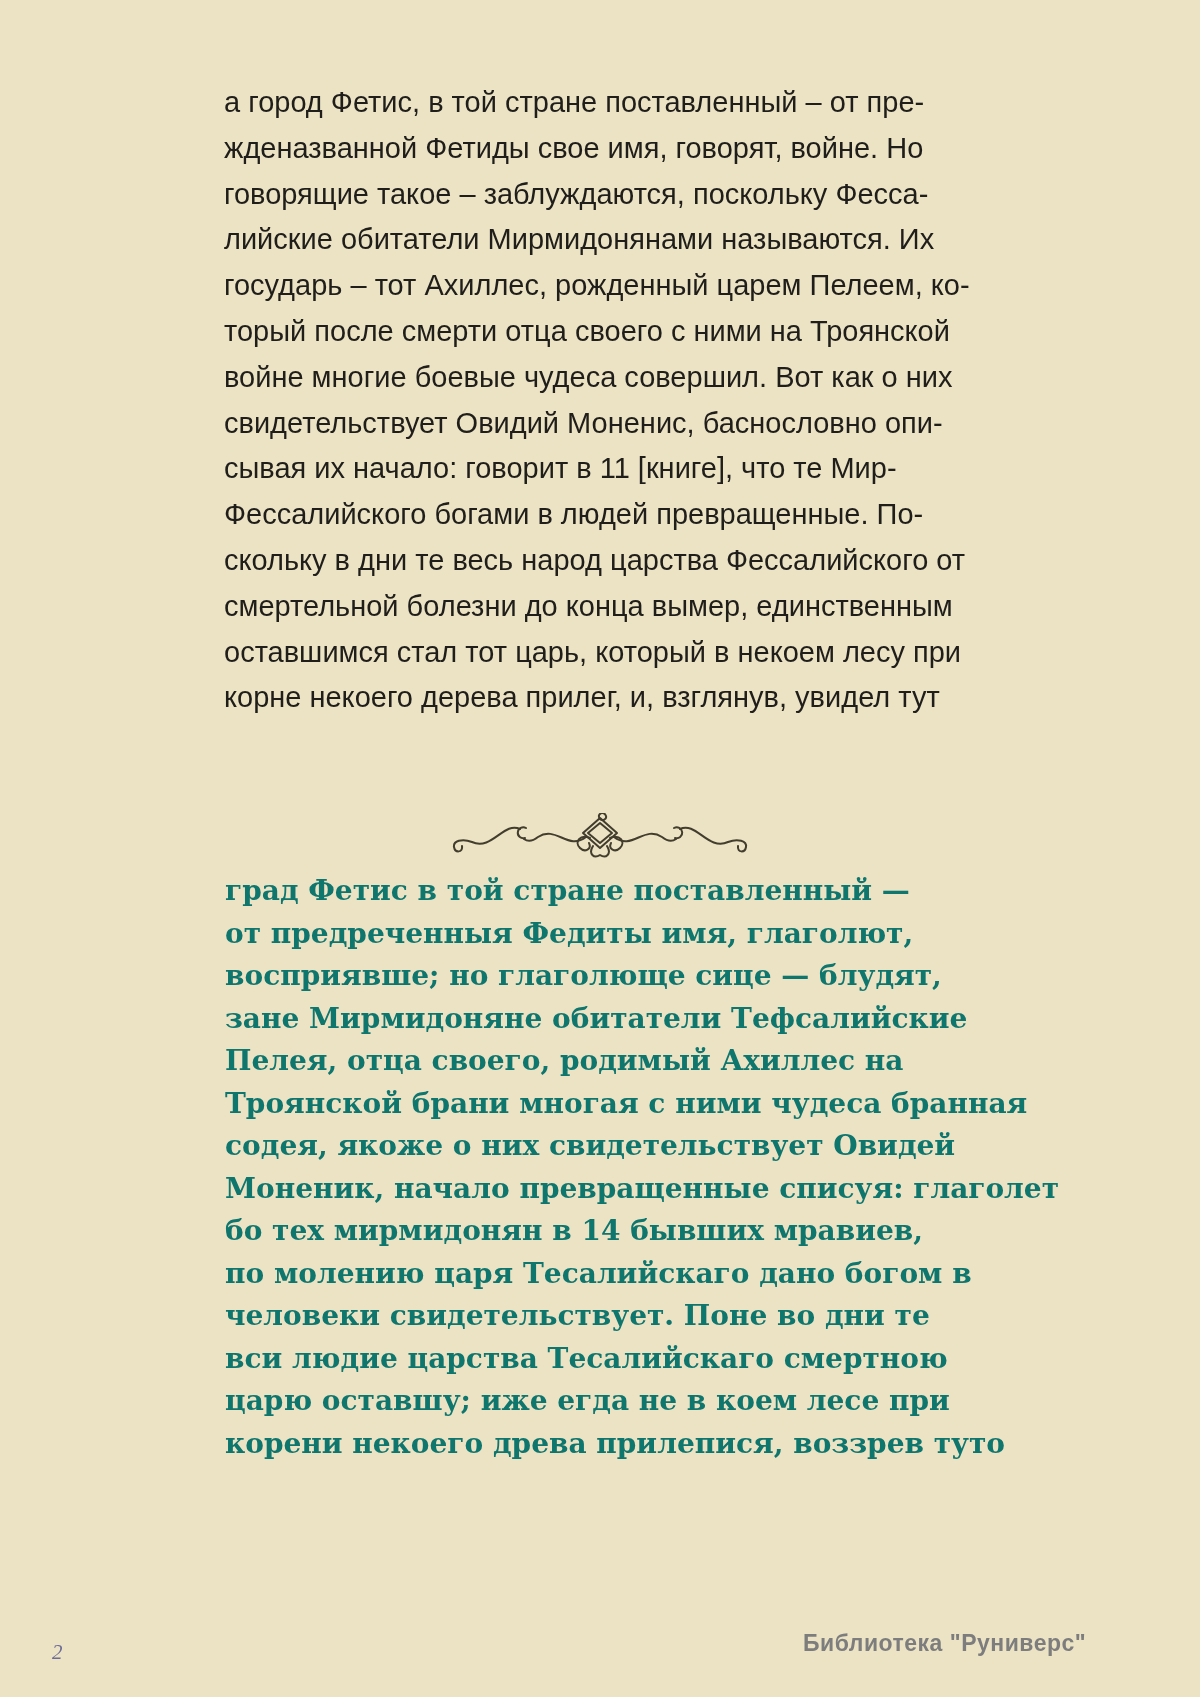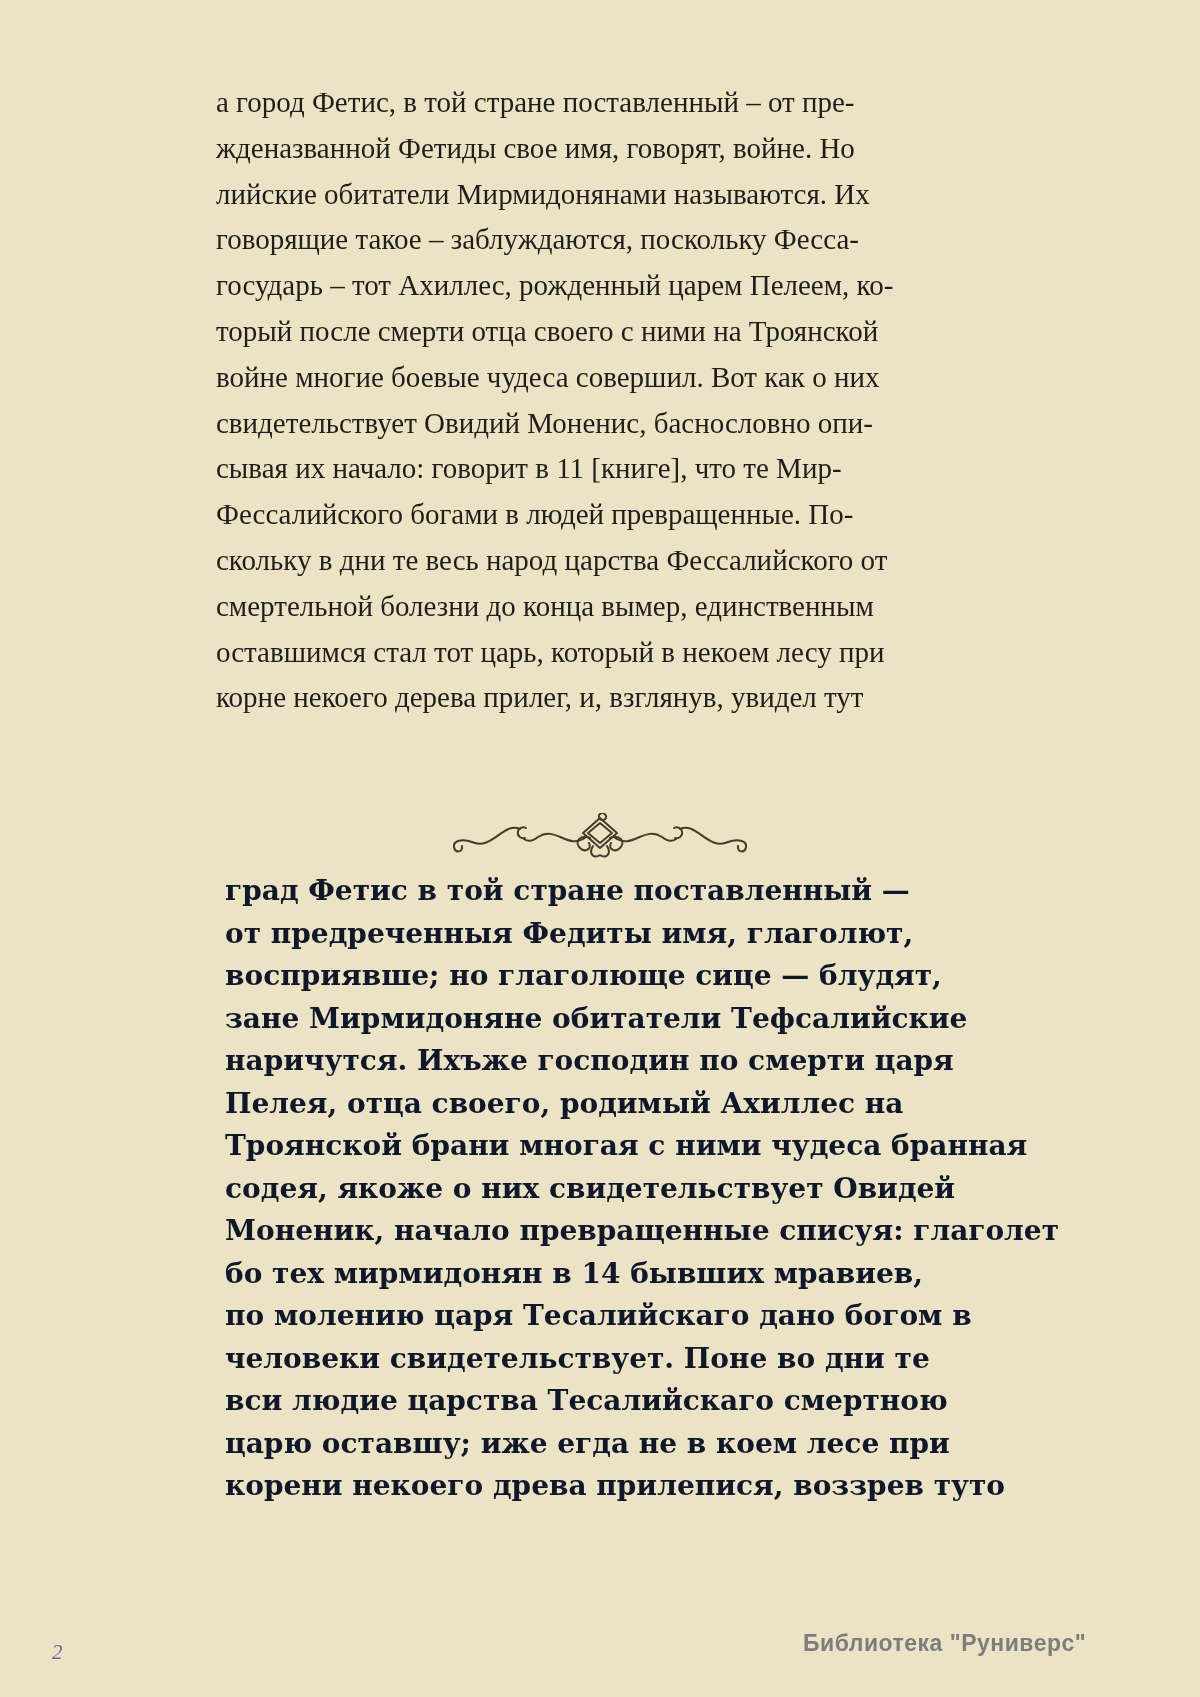--- a/index.html
+++ b/index.html
@@ -6,39 +6,39 @@
   .page {
     position: relative;
     width: 1200px;
     height: 1697px;
     background: #ece3c5;
     overflow: hidden;
     font-family: "Liberation Serif", serif;
   }
   .block-modern {
     position: absolute;
-    left: 216px;
+    left: 224px;
     top: 80px;
     width: 700px;
-    font-family: Liberation Serif, serif;
+    font-family: Liberation Sans, sans-serif;
     font-size: 29px;
     line-height: 45.8px;
     color: #201e1a;
     white-space: nowrap;
   }
   .block-slavonic {
     position: absolute;
     left: 225px;
     top: 870px;
     width: 700px;
     font-family: "DejaVu Serif", serif;
     font-weight: bold;
     font-size: 28px;
     line-height: 42.5px;
-    color: #0f172a;
+    color: #0f766e;
     white-space: nowrap;
   }
   .divider {
     position: absolute;
     left: 440px;
     top: 813px;
     width: 320px;
     height: 46px;
   }
   .divider svg { display: block; }
@@ -71,22 +71,22 @@
   .text-line { white-space: nowrap; }
 </style>
 </head>
 <body>
 
 <div class="page">
 
   <div class="block-modern">
       <div class="text-line">а город Фетис, в той стране поставленный – от пре-</div>
       <div class="text-line">жденазванной Фетиды свое имя, говорят, войне. Но</div>
+      <div class="text-line">говорящие такое – заблуждаются, поскольку Фесса-</div>
       <div class="text-line">лийские обитатели Мирмидонянами называются. Их</div>
-      <div class="text-line">говорящие такое – заблуждаются, поскольку Фесса-</div>
       <div class="text-line">государь – тот Ахиллес, рожденный царем Пелеем, ко-</div>
       <div class="text-line">торый после смерти отца своего с ними на Троянской</div>
       <div class="text-line">войне многие боевые чудеса совершил. Вот как о них</div>
       <div class="text-line">свидетельствует Овидий Моненис, баснословно опи-</div>
       <div class="text-line">сывая их начало: говорит в 11 [книге], что те Мир-</div>
       <div class="text-line">Фессалийского богами в людей превращенные. По-</div>
       <div class="text-line">скольку в дни те весь народ царства Фессалийского от</div>
       <div class="text-line">смертельной болезни до конца вымер, единственным</div>
       <div class="text-line">оставшимся стал тот царь, который в некоем лесу при</div>
       <div class="text-line">корне некоего дерева прилег, и, взглянув, увидел тут</div>
@@ -112,21 +112,20 @@
       <path d="M160,6 c-4,-5 4,-9 6,-3 c1,4 -4,5 -6,3"></path>
       <path d="M153,33 c-5,8 1,13 7,9 c6,4 12,-1 7,-9"></path>
     </svg>
   </div>
 
   <div class="block-slavonic">
       <div class="text-line">град Фетис в той стране поставленный —</div>
       <div class="text-line">от предреченныя Федиты имя, глаголют,</div>
       <div class="text-line">восприявше; но глаголюще сице — блудят,</div>
       <div class="text-line">зане Мирмидоняне обитатели Тефсалийские</div>
-      <div class="text-line">наричутся. Ихъже господин по смерти царя</div>
       <div class="text-line">Пелея, отца своего, родимый Ахиллес на</div>
       <div class="text-line">Троянской брани многая с ними чудеса бранная</div>
       <div class="text-line">содея, якоже о них свидетельствует Овидей</div>
       <div class="text-line">Моненик, начало превращенные списуя: глаголет</div>
       <div class="text-line">бо тех мирмидонян в 14 бывших мравиев,</div>
       <div class="text-line">по молению царя Тесалийскаго дано богом в</div>
       <div class="text-line">человеки свидетельствует. Поне во дни те</div>
       <div class="text-line">вси людие царства Тесалийскаго смертною</div>
       <div class="text-line">царю оставшу; иже егда не в коем лесе при</div>
       <div class="text-line">корени некоего древа прилепися, воззрев туто</div>

